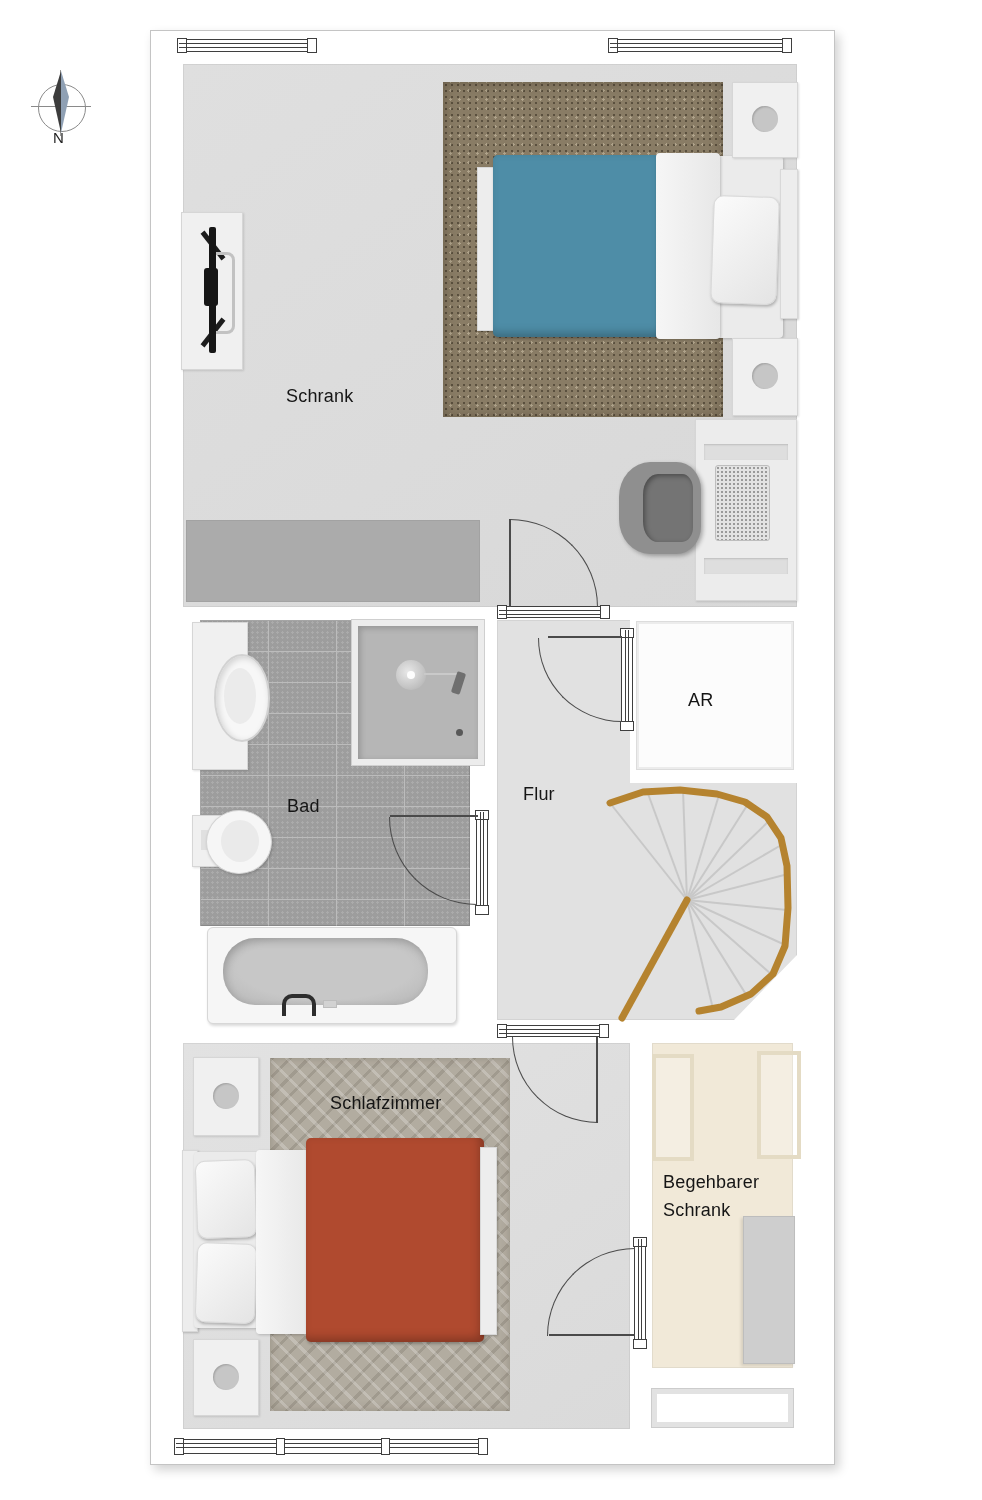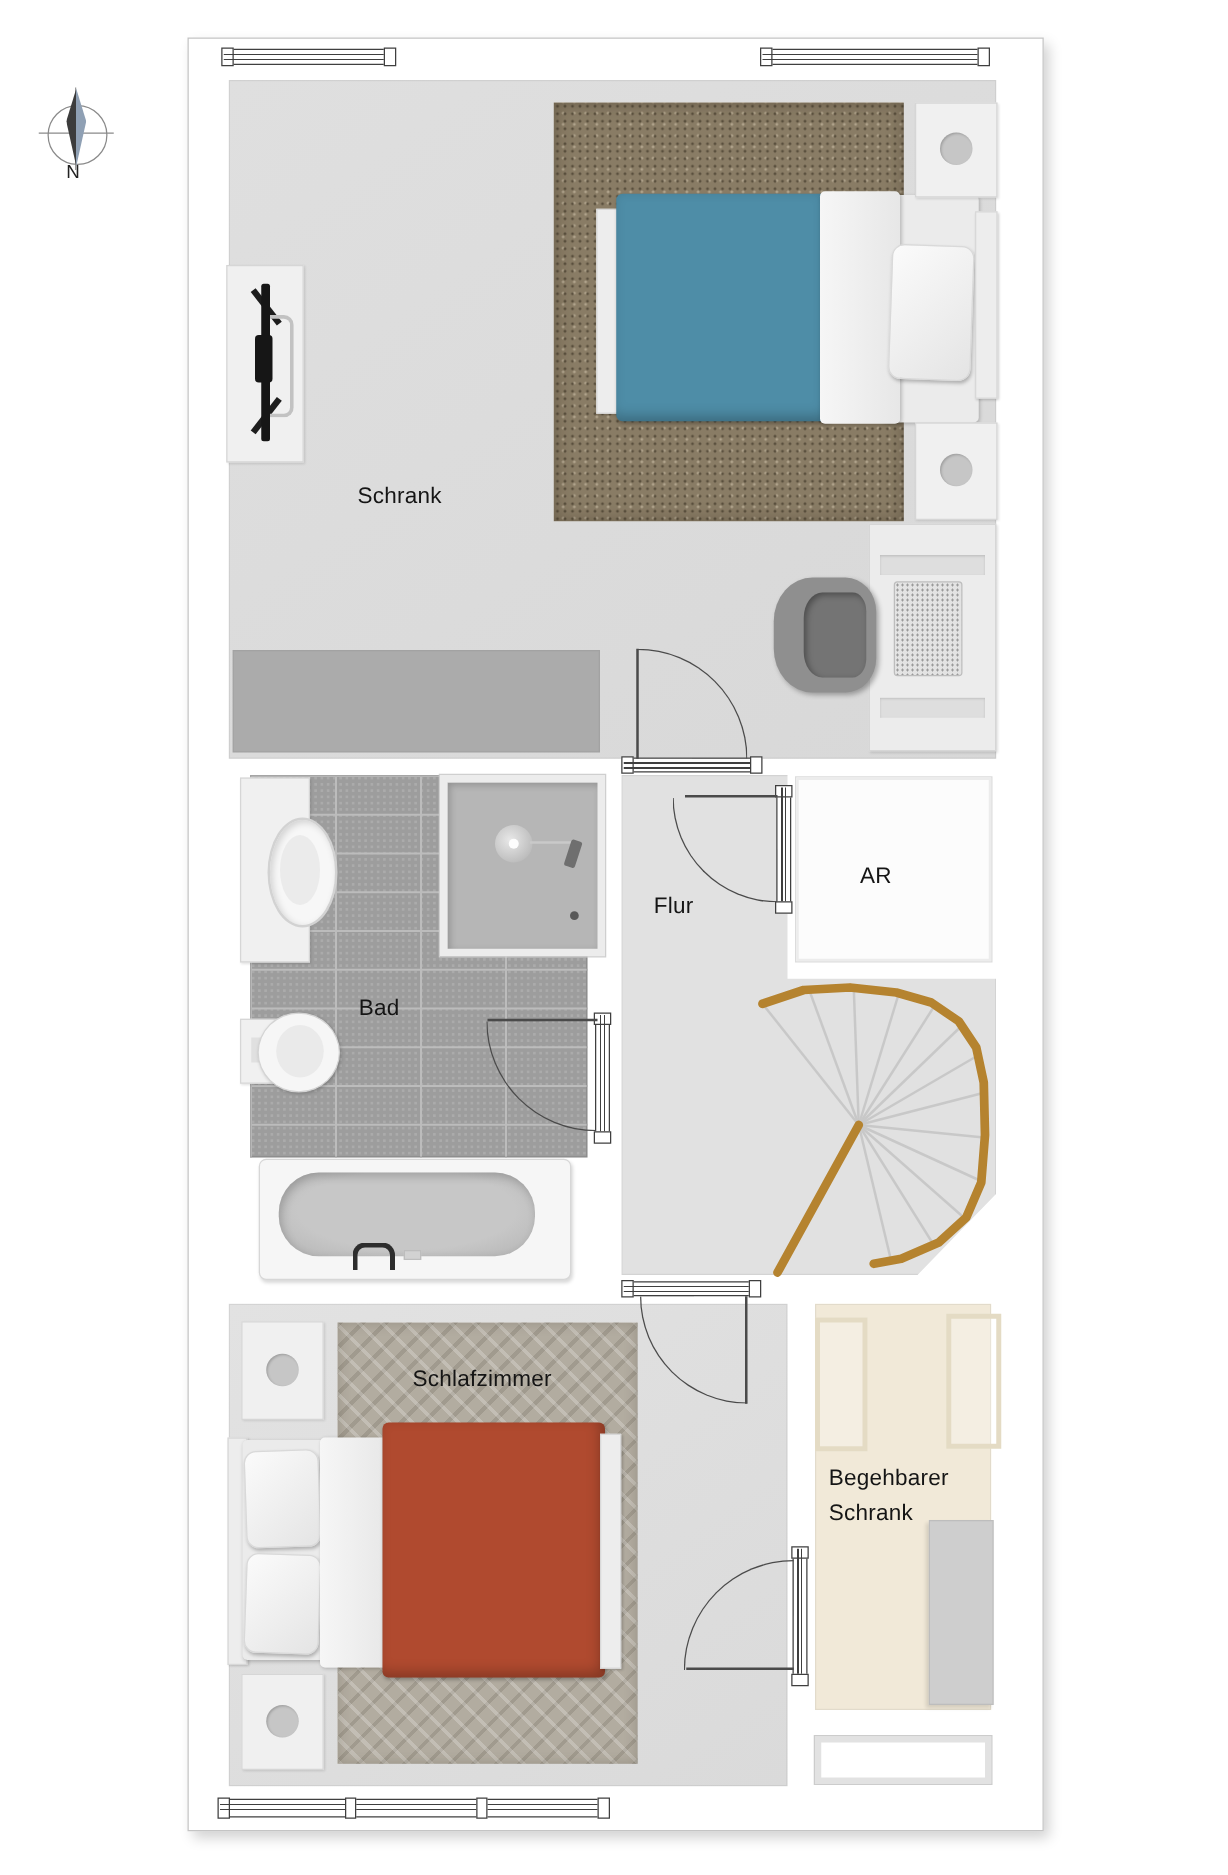--- a/index.html
+++ b/index.html
@@ -189,21 +189,21 @@
   <div class="abs" style="left:207px;top:927px;width:248px;height:95px;background:#f6f6f6;border:1px solid #d7d7d7;border-radius:6px;box-shadow:1px 2px 3px rgba(0,0,0,.15);">
     <div class="abs" style="left:15px;top:10px;width:205px;height:67px;border-radius:32px;
                 background:radial-gradient(ellipse at 50% 45%, #c7c7c7 60%, #b4b4b4 100%);box-shadow:inset 2px 3px 8px rgba(0,0,0,.2);"></div>
     <div class="abs" style="left:74px;top:66px;width:26px;height:18px;border:4px solid #2d2d2d;border-bottom:none;border-radius:10px 10px 0 0;"></div>
     <div class="abs" style="left:115px;top:72px;width:12px;height:6px;background:#d2d2d2;border:1px solid #bdbdbd;"></div>
   </div>
 
   <div class="floor" style="left:497px;top:620px;width:300px;height:400px;background:#e1e1e1;
               clip-path:polygon(0 0,133px 0,133px 163px,300px 163px,300px 335px,237px 400px,0 400px);"></div>
 
-  <div class="room-label" style="left:523px;top:714px;">Flur</div>
+  <div class="room-label" style="left:523px;top:784px;">Flur</div>
 
   <svg class="stair-svg" width="210" height="245" viewBox="0 0 210 245">
     <g stroke="#c8c8c8" stroke-width="2">
       <line x1="92" y1="122" x2="15" y2="25"></line>
       <line x1="92" y1="122" x2="52" y2="13"></line>
       <line x1="92" y1="122" x2="88" y2="12"></line>
       <line x1="92" y1="122" x2="124" y2="17"></line>
       <line x1="92" y1="122" x2="153" y2="26"></line>
       <line x1="92" y1="122" x2="175" y2="42"></line>
       <line x1="92" y1="122" x2="188" y2="66"></line>

